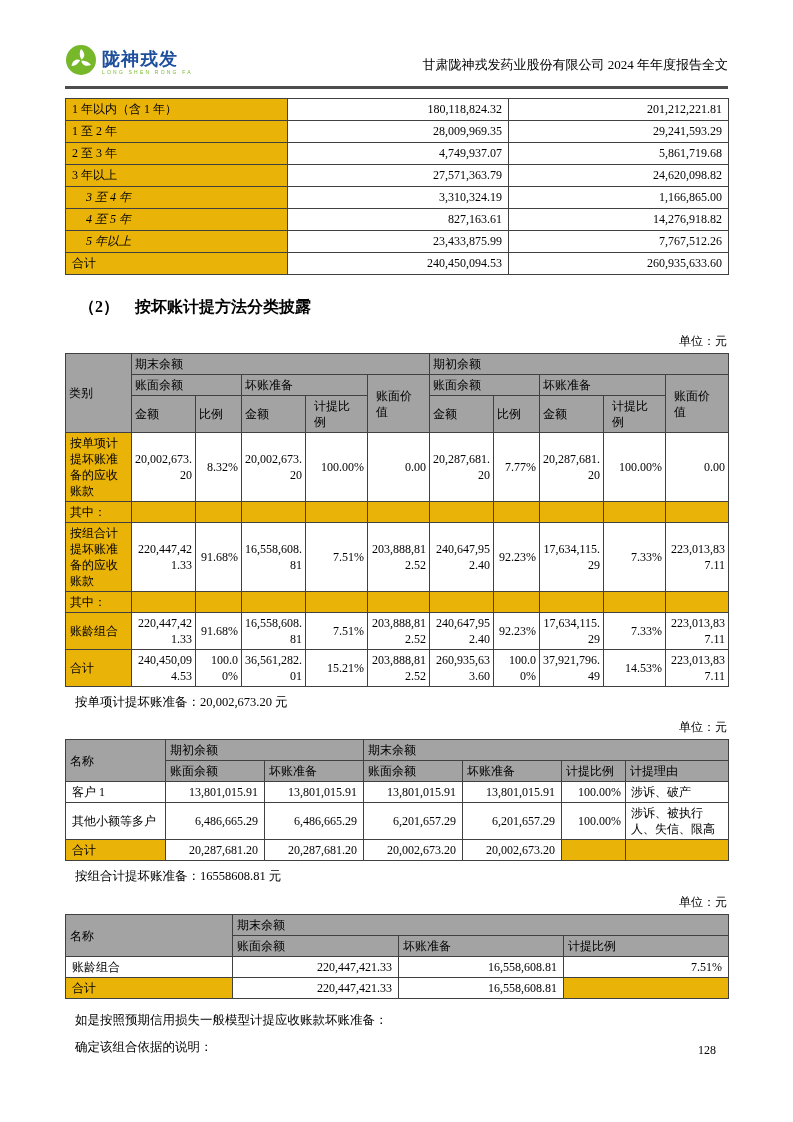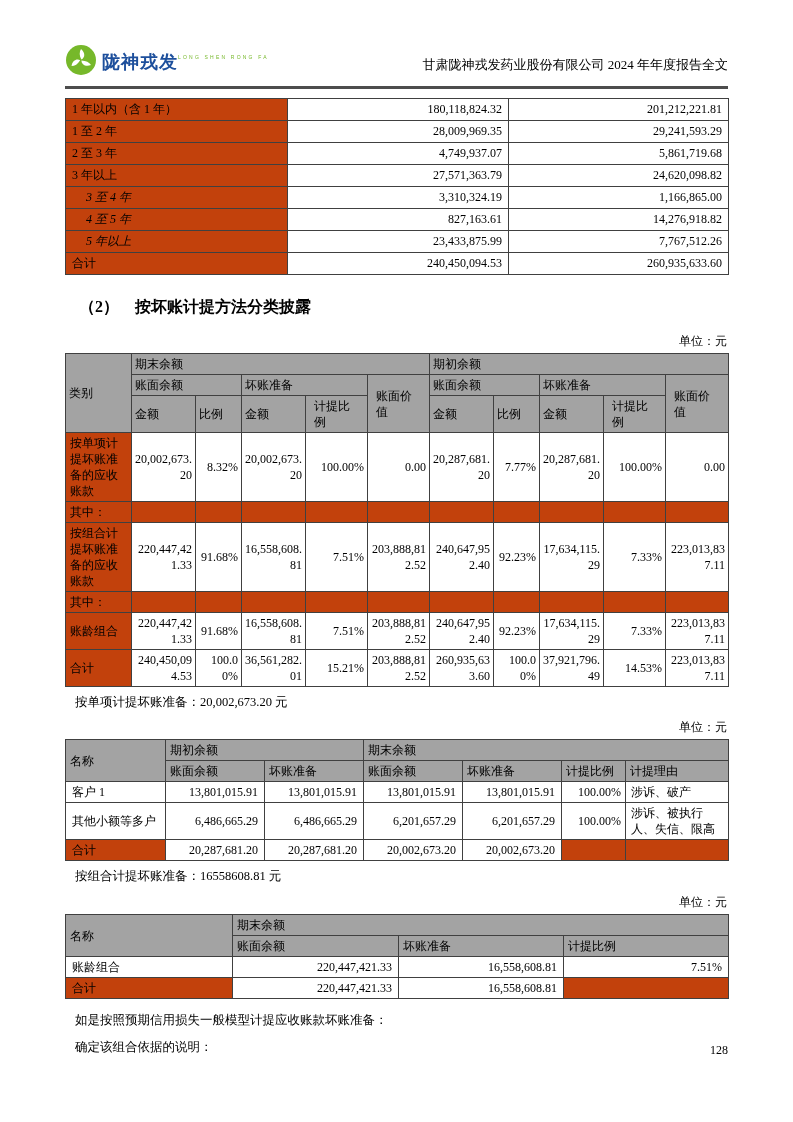--- a/index.html
+++ b/index.html
@@ -7,32 +7,32 @@
   .page {
     width:793px; height:1122px; margin:0 auto; background:#ffffff;
     position:relative; overflow:hidden; color:#000;
     font-family:"Liberation Serif","DejaVu Serif",serif;
   }
   .content { padding:0 65px; }
 
   
   .hdr { display:flex; justify-content:space-between; align-items:flex-end; padding-top:44px; }
   .logo { display:flex; align-items:center; gap:5px; }
-  .logo-txt { display:flex; flex-direction:row; line-height:1;justify-content:flex-end; }
+  .logo-txt { display:flex; flex-direction:column; line-height:1;justify-content:flex-end; }
   .logo-cn { font-size:18px; font-weight:bold; color:#1d4f9c; letter-spacing:1px; font-family:"Liberation Sans",sans-serif; }
   .logo-en { font-size:5px; color:#76b82a; letter-spacing:2.2px; margin-top:2px; font-family:"Liberation Sans",sans-serif; }
   .doc-title { font-size:13px; padding-bottom:6px; }
   .hdr-rule { height:3px; background:#4d4d4d; margin-top:6px; }
 
   
   table { border-collapse:collapse; table-layout:fixed; width:663px; }
   td,th { border:1px solid #404040; font-size:12px; line-height:16px;
           vertical-align:middle; padding:2px 4px; font-weight:normal; overflow:hidden; }
   th { background:#a3a3a3; text-align:left; }
-  .g { background:#c2410c;margin-left:28px; }
+  .g { background:#eab308;margin-left:28px; }
   .lbl { text-align:left; padding-left:6px; }
   .num { text-align:right; word-break:break-all; padding:2px 6px 2px 3px; }
   .txt { text-align:left; padding-left:5px; }
 
   
   .t1 { margin-top:9px; }
   .t1 td { padding-top:3px; padding-bottom:3px; line-height:15px; height:21px; }
   .t1 .ind { padding-left:20px;font-style:italic; }
 
   
@@ -44,21 +44,21 @@
   .t2 td, .t2 th { padding-left:3px; padding-right:3px; }
   .t2 th.wrap { padding-left:8px; padding-right:8px; }
   .t2 .lbl { padding-left:4px; }
 
   
   .note { font-size:12.5px; margin:7px 0 0 10px; }
 
   
   .t3, .t4 { margin-top:3px; }
 
-  .pageno { position:absolute; right:65px; bottom:64px; font-size:12px;margin-top:47px; }
+  .pageno { position:absolute; right:77px; bottom:64px; font-size:12px;margin-top:47px; }
 </style>
 </head>
 <body>
 
 <div class="page">
   <div class="content">
 
     <div class="hdr">
       <div class="logo">
         <span>

